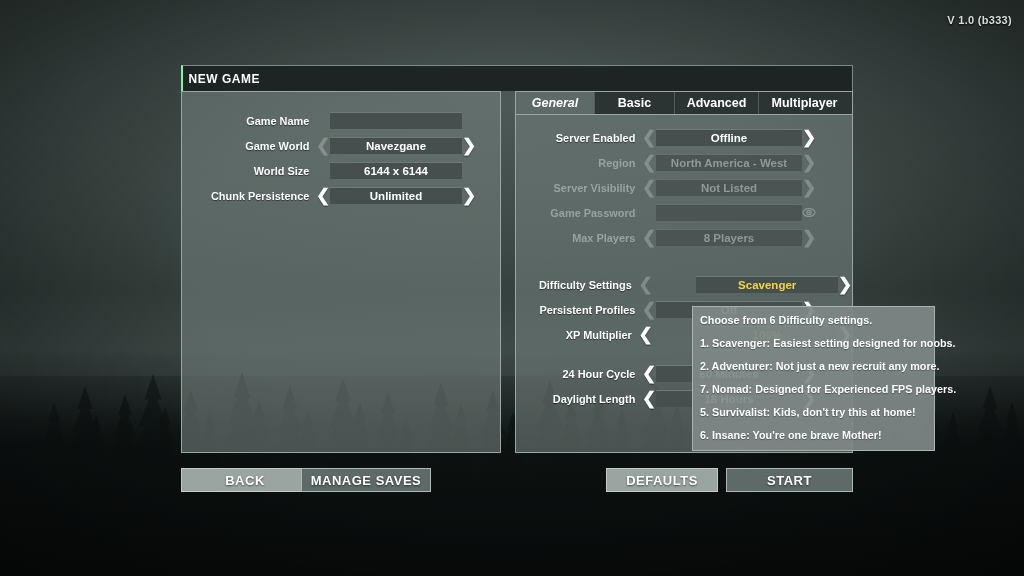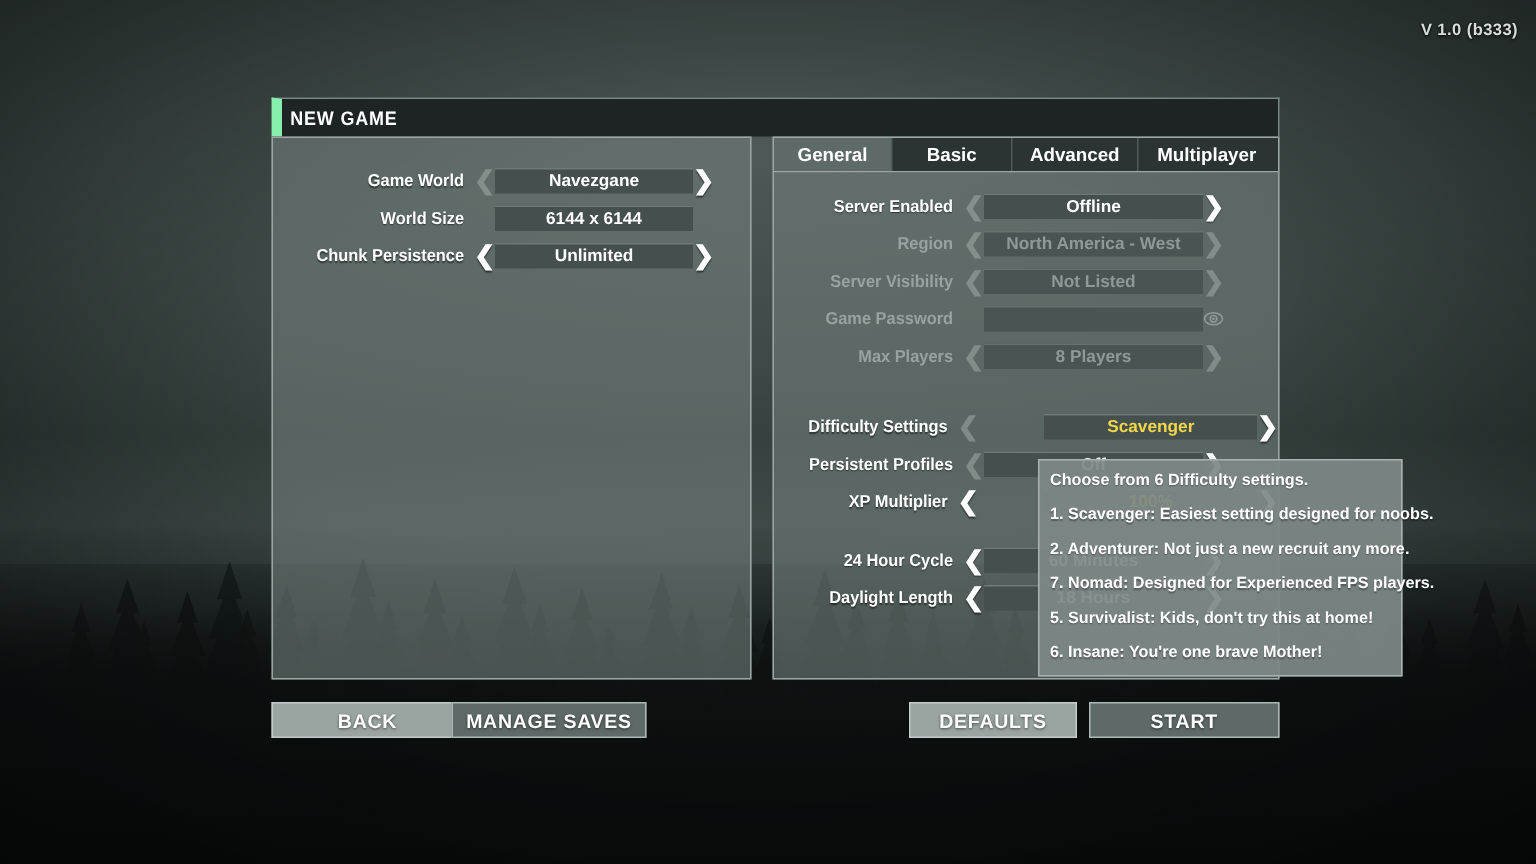--- a/index.html
+++ b/index.html
@@ -50,21 +50,21 @@
 
   
   #menu{
     position:absolute; left:181px; top:65px; width:672px; height:390px;
     z-index:10;
   }
   #titlebar{
     height:26px; width:100%;
     background:#1d2423;
     border-top:1px solid #7d8a87;
-    border-left:7px solid #86efac;
+    border-left:2px solid #86efac;
     border-right:1px solid #7d8a87;
     display:flex; align-items:center;
   }
   #titlebar .ttl{
     color:#ffffff; font-size:13px; font-weight:bold;
     letter-spacing:.6px; padding-left:6px;
     font-family:"Liberation Sans Narrow","Liberation Sans",sans-serif;
     transform:scaleX(.92); transform-origin:left center;
   }
 
@@ -123,21 +123,21 @@
     border-bottom:1px solid #9aa6a3;
   }
   .tab{
     display:flex; align-items:center; justify-content:center;
     color:#ffffff; font-size:12.5px; font-weight:bold;
     background:#2b3432; cursor:pointer;
     border-right:1px solid #5b6插;
     font-family:"Liberation Sans Narrow","Liberation Sans",sans-serif;
     padding:0 6px;
   }
-  .tab.active{ background:rgba(112,124,121,.75); }
+  .tab.active{ background:rgba(112,124,121,.75);font-style:italic; }
   .tab + .tab{ border-left:1px solid #515b59; }
 
   #rightpanel .rows{ padding-top:14px; }
   #rightpanel .lbl{ width:126px; padding-right:7px; }
   #rightpanel .field{ width:146px; }
 
   .gap{ height:22px; }
   .gap2{ height:14px; }
 
   .eye{
@@ -237,20 +237,26 @@
 
   <div id="titlebar">
     <span class="ttl">NEW GAME</span>
   </div>
 
   <div id="body">
 
     <div class="panel" id="leftpanel">
       <div class="rows" id="left-rows">
           <div class="row">
+            <span class="lbl">Game Name</span>
+            <span class="arrow hid">❮</span>
+            <div class="field"></div>
+            <span class="arrow hid">❯</span>
+          </div>
+          <div class="row">
             <span class="lbl">Game World</span>
             <span class="arrow off">❮</span>
             <div class="field">Navezgane</div>
             <span class="arrow">❯</span>
           </div>
           <div class="row">
             <span class="lbl">World Size</span>
             <span class="arrow hid">❮</span>
             <div class="field">6144 x 6144</div>
             <span class="arrow hid">❯</span>

